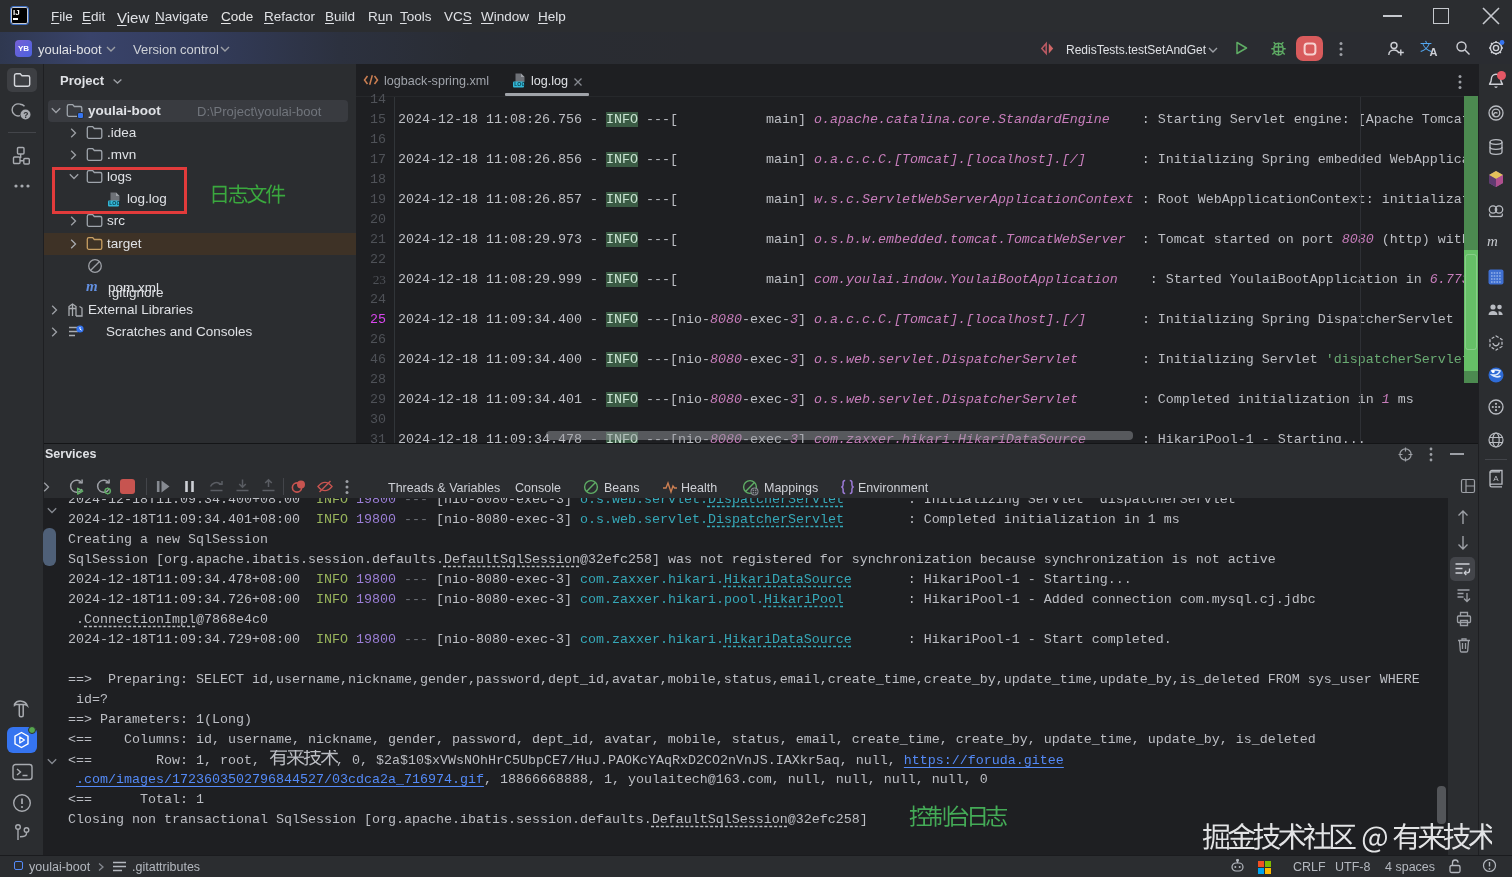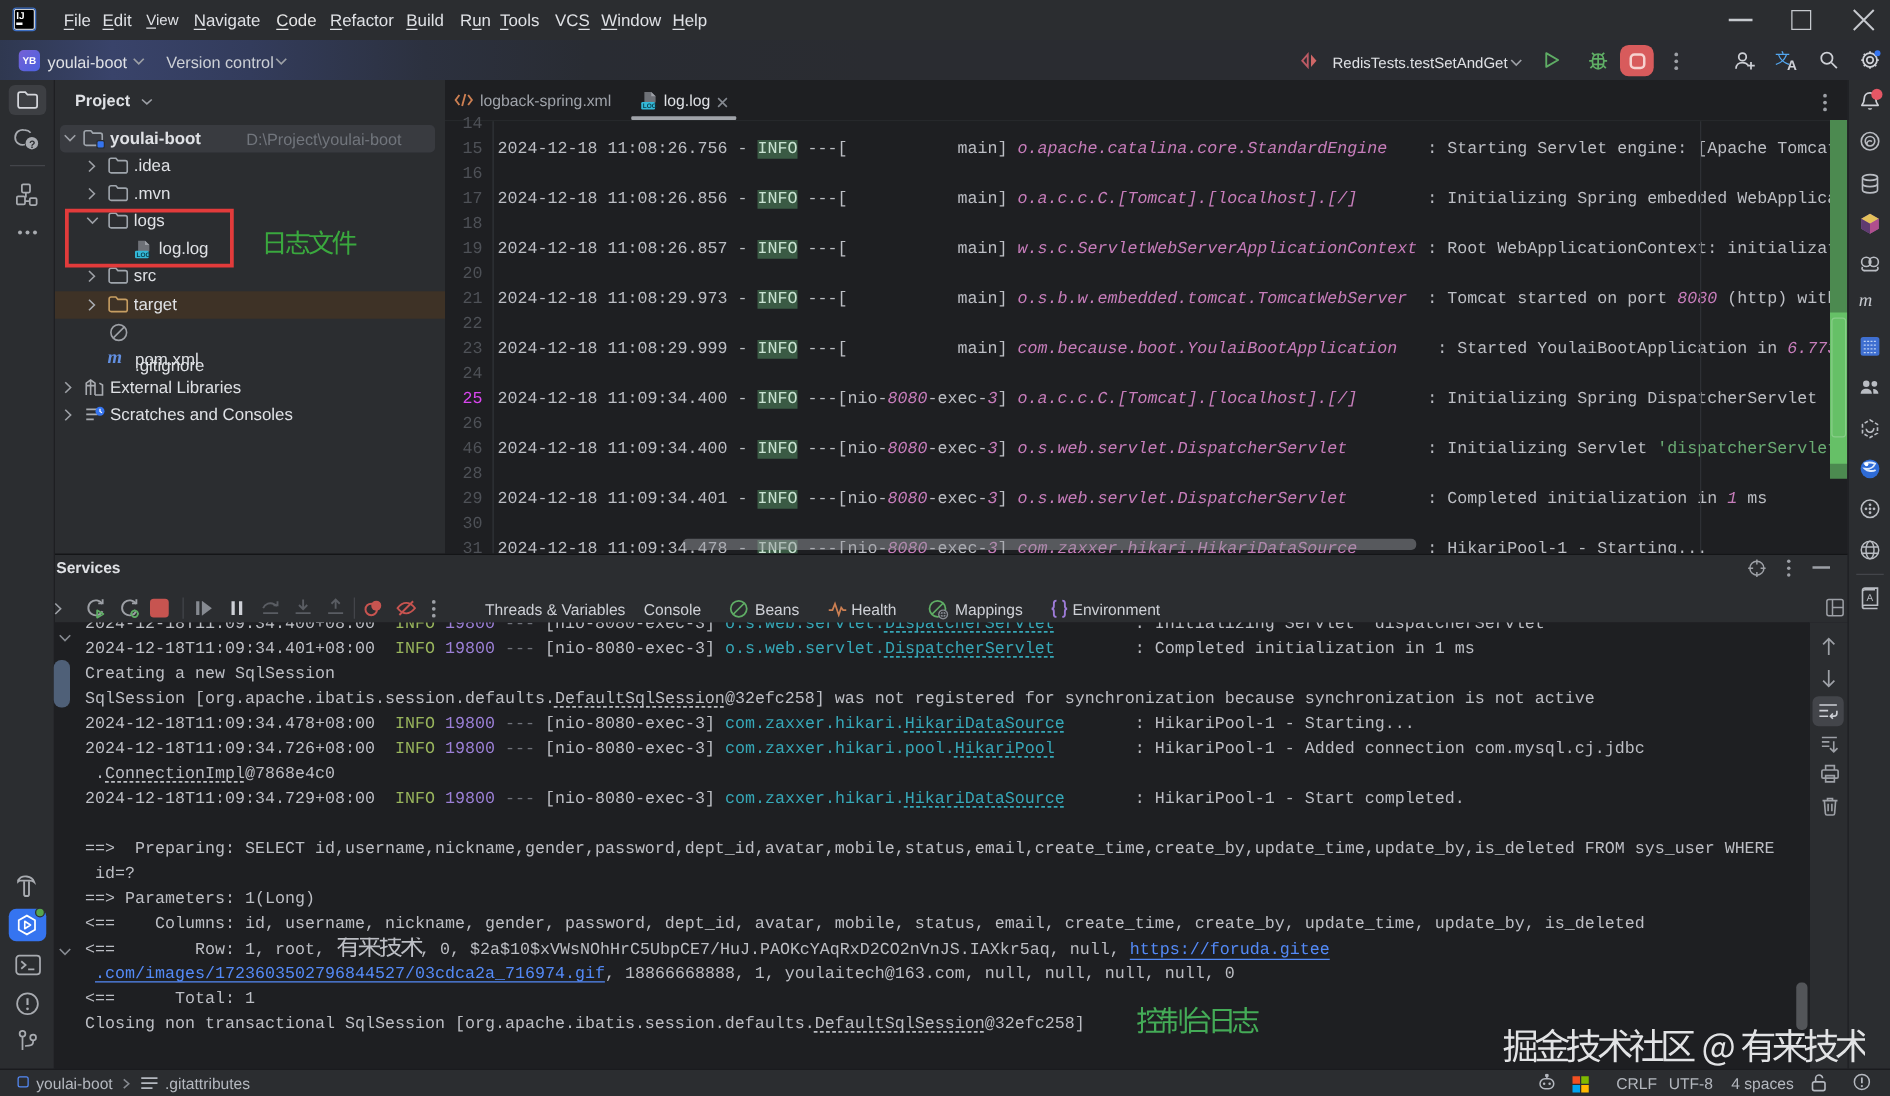--- a/index.html
+++ b/index.html
@@ -11,21 +11,21 @@
 </style></head><body>
 <div id="page">
 
 <div class="abs" style="left:0;top:0;width:1512px;height:32px;background:#2b2d30;"></div>
 <div class="abs" style="left:10px;top:6px;width:19px;height:19px;border-radius:3px;background:#010101;border:1.5px solid #3d6fc4;box-shadow:inset 0 0 0 1px #c8cbd0;">
 <div class="abs" style="left:2px;top:1px;color:#fff;font-size:8px;font-weight:bold;font-family:'Liberation Sans';letter-spacing:0px;">IJ</div>
 <div class="abs" style="left:2px;top:11px;width:5px;height:1.5px;background:#fff;"></div>
     </div>
 <div class="abs ui" style="left:51px;top:9px;font-size:13.5px;color:#dfe1e5;"><span style="text-decoration:underline;text-underline-offset:2px;">F</span>ile</div>
 <div class="abs ui" style="left:82px;top:9px;font-size:13.5px;color:#dfe1e5;"><span style="text-decoration:underline;text-underline-offset:2px;">E</span>dit</div>
-<div class="abs ui" style="left:117px;top:9px;font-size:12px;color:#dfe1e5;"><span style="text-decoration:underline;text-underline-offset:2px;">V</span>iew</div>
+<div class="abs ui" style="left:117px;top:9px;font-size:15px;color:#dfe1e5;"><span style="text-decoration:underline;text-underline-offset:2px;">V</span>iew</div>
 <div class="abs ui" style="left:155px;top:9px;font-size:13.5px;color:#dfe1e5;"><span style="text-decoration:underline;text-underline-offset:2px;">N</span>avigate</div>
 <div class="abs ui" style="left:221px;top:9px;font-size:13.5px;color:#e5e5e5;"><span style="text-decoration:underline;text-underline-offset:2px;">C</span>ode</div>
 <div class="abs ui" style="left:264px;top:9px;font-size:13.5px;color:#dfe1e5;"><span style="text-decoration:underline;text-underline-offset:2px;">R</span>efactor</div>
 <div class="abs ui" style="left:325px;top:9px;font-size:13.5px;color:#dfe1e5;"><span style="text-decoration:underline;text-underline-offset:2px;">B</span>uild</div>
 <div class="abs ui" style="left:368px;top:9px;font-size:13.5px;color:#dfe1e5;">R<span style="text-decoration:underline;text-underline-offset:2px;">u</span>n</div>
 <div class="abs ui" style="left:400px;top:9px;font-size:13.5px;color:#dfe1e5;"><span style="text-decoration:underline;text-underline-offset:2px;">T</span>ools</div>
 <div class="abs ui" style="left:444px;top:9px;font-size:13.5px;color:#dfe1e5;">VC<span style="text-decoration:underline;text-underline-offset:2px;">S</span></div>
 <div class="abs ui" style="left:481px;top:9px;font-size:13.5px;color:#dfe1e5;"><span style="text-decoration:underline;text-underline-offset:2px;">W</span>indow</div>
 <div class="abs ui" style="left:538px;top:9px;font-size:13.5px;color:#dfe1e5;"><span style="text-decoration:underline;text-underline-offset:2px;">H</span>elp</div>
 <div class="abs" style="left:1383px;top:15px;width:19px;height:1.6px;background:#c6c9ce;"></div>
@@ -233,21 +233,21 @@
 <svg class="abs" style="left:50px;top:326px;" width="9" height="12" viewBox="0 0 9 12">
       <path d="M2.2 1.8l4.3 4.2-4.3 4.2" stroke="#9da0a6" stroke-width="1.3" fill="none"></path>
     </svg>
 <svg class="abs" style="left:67px;top:324px;" width="18" height="17" viewBox="0 0 18 17">
       <g stroke="#a8abb0" stroke-width="1.4" fill="none">
         <path d="M2 3.5h9M2 7.5h9M2 11.5h6"></path>
       </g>
       <circle cx="13" cy="5" r="3.6" fill="#3574f0"></circle>
       <path d="M13 3v2.2l1.6 1" stroke="#fff" stroke-width="1" fill="none"></path>
     </svg>
-<div class="abs ui" style="left:88px;top:324px;font-size:13.5px;">Scratches and Consoles</div>
+<div class="abs ui" style="left:106px;top:324px;font-size:13.5px;">Scratches and Consoles</div>
 <div class="abs" style="left:356px;top:64px;width:1122px;height:379px;background:#1e1f22;overflow:hidden;" id="editor">
 <div class="abs" style="left:0;top:0;width:1122px;height:33px;background:#1e1f22;border-bottom:1px solid #26282b;"></div>
 <svg class="abs" style="left:7px;top:10px;" width="16" height="12" viewBox="0 0 16 12">
         <path d="M4.5 2L1.5 6L4.5 10M11.5 2L14.5 6L11.5 10M9.3 1.2L6.7 10.8" stroke="#cc7f52" stroke-width="1.5" fill="none"></path>
       </svg>
 <div class="abs" style="left:28px;top:10px;font-size:12.6px;color:#9fa3aa;">logback-spring.xml</div>
 <svg class="abs" style="left:155px;top:8px;" width="17" height="17" viewBox="0 0 17 17">
 <path d="M4.5 1.5h5.5l3.5 3.5v5H4.5z" fill="#6e7177"></path>
         <path d="M10 1.5l3.5 3.5H10z" fill="#9da0a6"></path>
 <rect x="2" y="9.5" width="11" height="6" rx="1" fill="#33b8d8"></rect>
@@ -267,40 +267,40 @@
 <div class="abs" style="left:0;top:0;width:30px;height:379px;">
         <div class="abs" style="top:26px;right:0;color:#4e5157;font-family:'Liberation Mono';font-size:13.333px;line-height:20px;">14</div>
         <div class="abs" style="top:46px;right:0;color:#4e5157;font-family:'Liberation Mono';font-size:13.333px;line-height:20px;">15</div>
         <div class="abs" style="top:66px;right:0;color:#4e5157;font-family:'Liberation Mono';font-size:13.333px;line-height:20px;text-align:right;">16</div>
         <div class="abs" style="top:86px;right:0;color:#4e5157;font-family:'Liberation Mono';font-size:13.333px;line-height:20px;">17</div>
         <div class="abs" style="top:106px;right:0;color:#4e5157;font-family:'Liberation Mono';font-size:13.333px;line-height:20px;">18</div>
         <div class="abs" style="top:126px;right:0;color:#4e5157;font-family:'Liberation Mono';font-size:13.333px;line-height:20px;">19</div>
         <div class="abs" style="top:146px;right:0;color:#4e5157;font-family:'Liberation Mono';font-size:13.333px;line-height:20px;">20</div>
         <div class="abs" style="top:166px;right:0;color:#4e5157;font-family:'Liberation Mono';font-size:13.333px;line-height:20px;">21</div>
         <div class="abs" style="top:186px;right:0;color:#4e5157;font-family:'Liberation Mono';font-size:13.333px;line-height:20px;">22</div>
-        <div class="abs" style="top:206px;right:0;color:#4e5157;font-family:Liberation Mono, monospace;font-size:13.333px;line-height:20px;">23</div>
+        <div class="abs" style="top:206px;right:0;color:#4e5157;font-family:Liberation Serif, serif;font-size:13.333px;line-height:20px;">23</div>
         <div class="abs" style="top:226px;right:0;color:#4e5157;font-family:'Liberation Mono';font-size:13.333px;line-height:20px;">24</div>
         <div class="abs" style="top:246px;right:0;color:#d946ef;font-family:'Liberation Mono';font-size:13.333px;line-height:20px;">25</div>
         <div class="abs" style="top:266px;right:0;color:#4e5157;font-family:'Liberation Mono';font-size:13.333px;line-height:20px;">26</div>
         <div class="abs" style="top:286px;right:0;color:#4e5157;font-family:'Liberation Mono';font-size:13.333px;line-height:20px;">46</div>
         <div class="abs" style="top:306px;right:0;color:#4e5157;font-family:'Liberation Mono';font-size:13.333px;line-height:20px;">28</div>
         <div class="abs" style="top:326px;right:0;color:#4e5157;font-family:'Liberation Mono';font-size:13.333px;line-height:20px;">29</div>
         <div class="abs" style="top:346px;right:0;color:#4e5157;font-family:'Liberation Mono';font-size:13.333px;line-height:20px;">30</div>
         <div class="abs" style="top:366px;right:0;color:#4e5157;font-family:'Liberation Mono';font-size:13.333px;line-height:20px;">31</div>
       </div>
 <div class="abs mono" style="left:42px;top:26px;color:#bcbec4;"></div>
       <div class="abs mono" style="left:42px;top:46px;color:#bcbec4;">2024-12-18 11:08:26.756 - <span style="background:#3a5a44;color:#c9e3d2;">INFO</span> ---[           main] <i style="color:#c77dbb;font-style:italic;">o.apache.catalina.core.StandardEngine</i>    : Starting Servlet engine: [Apache Tomcat/10.1.33]</div>
       <div class="abs mono" style="left:42px;top:66px;color:#bcbec4;"></div>
       <div class="abs mono" style="left:42px;top:86px;color:#bcbec4;">2024-12-18 11:08:26.856 - <span style="background:#3a5a44;color:#c9e3d2;">INFO</span> ---[           main] <i style="color:#c77dbb;font-style:italic;">o.a.c.c.C.[Tomcat].[localhost].[/]</i>       : Initializing Spring embedded WebApplicationContext</div>
       <div class="abs mono" style="left:42px;top:106px;color:#bcbec4;"></div>
       <div class="abs mono" style="left:42px;top:126px;color:#bcbec4;">2024-12-18 11:08:26.857 - <span style="background:#3a5a44;color:#c9e3d2;">INFO</span> ---[           main] <i style="color:#c77dbb;font-style:italic;">w.s.c.ServletWebServerApplicationContext</i> : Root WebApplicationContext: initialization completed in 2538 ms</div>
       <div class="abs mono" style="left:42px;top:146px;color:#bcbec4;"></div>
       <div class="abs mono" style="left:42px;top:166px;color:#bcbec4;">2024-12-18 11:08:29.973 - <span style="background:#3a5a44;color:#c9e3d2;">INFO</span> ---[           main] <i style="color:#c77dbb;font-style:italic;">o.s.b.w.embedded.tomcat.TomcatWebServer</i>  : Tomcat started on port <i style="color:#c77dbb;font-style:italic;">8080</i> (http) with context path '/'</div>
       <div class="abs mono" style="left:42px;top:186px;color:#bcbec4;"></div>
-      <div class="abs mono" style="left:42px;top:206px;color:#bcbec4;">2024-12-18 11:08:29.999 - <span style="background:#3a5a44;color:#c9e3d2;">INFO</span> ---[           main] <i style="color:#c77dbb;font-style:italic;">com.because.boot.YoulaiBootApplication</i>    : Started YoulaiBootApplication in <i style="color:#c77dbb;font-style:italic;">6.773</i> seconds (process running for 7.46)</div>
+      <div class="abs mono" style="left:42px;top:206px;color:#bcbec4;">2024-12-18 11:08:29.999 - <span style="background:#3a5a44;color:#c9e3d2;">INFO</span> ---[           main] <i style="color:#c77dbb;font-style:italic;">com.youlai.indow.YoulaiBootApplication</i>    : Started YoulaiBootApplication in <i style="color:#c77dbb;font-style:italic;">6.773</i> seconds (process running for 7.46)</div>
       <div class="abs mono" style="left:42px;top:226px;color:#bcbec4;"></div>
       <div class="abs mono" style="left:42px;top:246px;color:#bcbec4;">2024-12-18 11:09:34.400 - <span style="background:#3a5a44;color:#c9e3d2;">INFO</span> ---[nio-<i style="color:#c77dbb;font-style:italic;">8080</i>-exec-<i style="color:#c77dbb;font-style:italic;">3</i>] <i style="color:#c77dbb;font-style:italic;">o.a.c.c.C.[Tomcat].[localhost].[/]</i>       : Initializing Spring DispatcherServlet 'dispatcherServlet'</div>
       <div class="abs mono" style="left:42px;top:266px;color:#bcbec4;"></div>
       <div class="abs mono" style="left:42px;top:286px;color:#bcbec4;">2024-12-18 11:09:34.400 - <span style="background:#3a5a44;color:#c9e3d2;">INFO</span> ---[nio-<i style="color:#c77dbb;font-style:italic;">8080</i>-exec-<i style="color:#c77dbb;font-style:italic;">3</i>] <i style="color:#c77dbb;font-style:italic;">o.s.web.servlet.DispatcherServlet</i>        : Initializing Servlet <span style="color:#6aab73">'dispatcherServlet'</span></div>
       <div class="abs mono" style="left:42px;top:306px;color:#bcbec4;"></div>
       <div class="abs mono" style="left:42px;top:326px;color:#bcbec4;">2024-12-18 11:09:34.401 - <span style="background:#3a5a44;color:#c9e3d2;">INFO</span> ---[nio-<i style="color:#c77dbb;font-style:italic;">8080</i>-exec-<i style="color:#c77dbb;font-style:italic;">3</i>] <i style="color:#c77dbb;font-style:italic;">o.s.web.servlet.DispatcherServlet</i>        : Completed initialization in <i style="color:#c77dbb;font-style:italic;">1</i> ms</div>
       <div class="abs mono" style="left:42px;top:346px;color:#bcbec4;"></div>
       <div class="abs mono" style="left:42px;top:366px;color:#bcbec4;">2024-12-18 11:09:34.478 - <span style="background:#3a5a44;color:#c9e3d2;">INFO</span> ---[nio-<i style="color:#c77dbb;font-style:italic;">8080</i>-exec-<i style="color:#c77dbb;font-style:italic;">3</i>] <i style="color:#c77dbb;font-style:italic;">com.zaxxer.hikari.HikariDataSource</i>       : HikariPool-1 - Starting...</div>
 <div class="abs" style="left:1004px;top:33px;width:1px;height:346px;background:#2e3035;"></div>
 <div class="abs" style="left:1108px;top:32px;width:14px;height:287px;background:#4c8a50;"></div>

